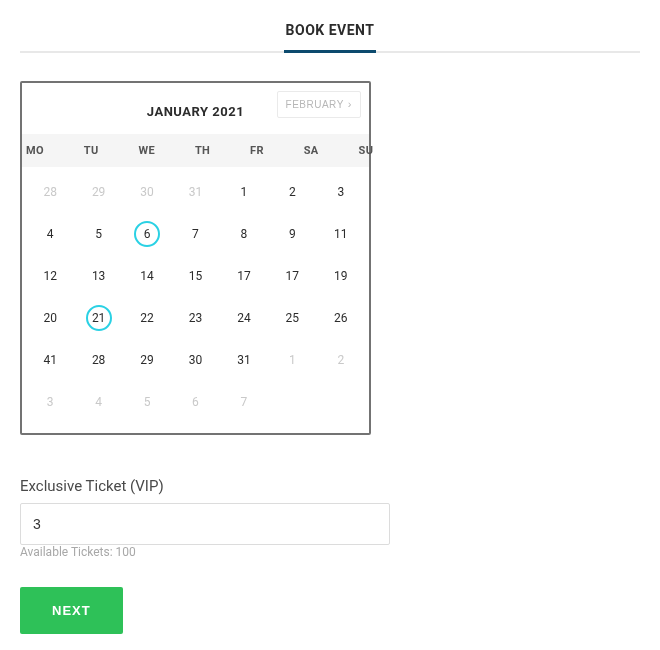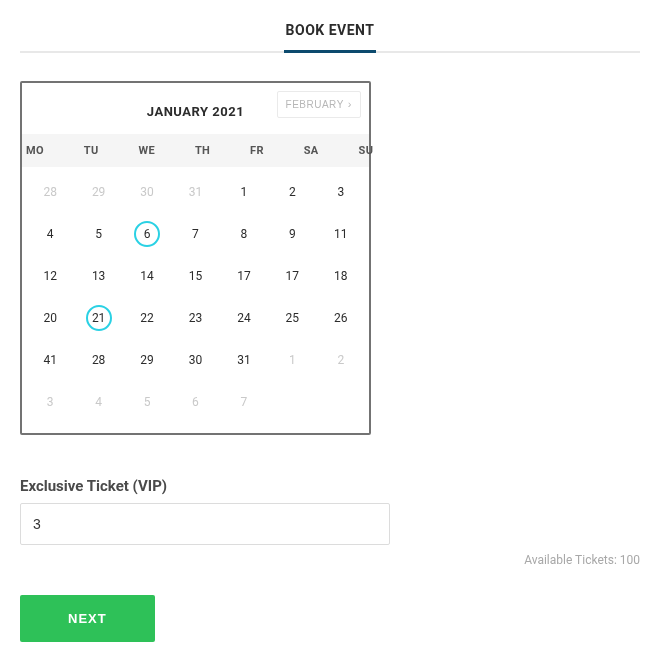--- a/index.html
+++ b/index.html
@@ -107,45 +107,43 @@
     display: flex;
     align-items: center;
     justify-content: center;
     color: #2c2c2c;
   }
   .form-section { margin-top: 42px; }
   .field-label {
     font-size: 15px;
     color: #4a4a4a;
     margin-bottom: 8px;
-    font-weight: 700;
+    font-weight: 400;
   }
   .qty-input {
     width: 370px;
     padding: 12px 12px;
     font-size: 14px;
     border: 1px solid #dcdcdc;
     border-radius: 2px;
     color: #333;
   }
   .avail-label {
     font-size: 12px;
     color: #a8a8a8;
-    margin-top: 8px;
-    text-align: right;
   }
   .next-btn {
     margin-top: 28px;
     background: #2ec158;
     color: #fff;
     border: none;
     font-weight: 700;
     font-size: 13px;
     letter-spacing: 1px;
-    padding: 16px 48px;
+    padding: 16px 32px;
     cursor: pointer;
     border-radius: 2px;
   }
 </style>
 </head>
 <body>
 
 <div class="tab-wrapper">
   <span class="tab-label">BOOK EVENT</span>
 </div>
@@ -185,21 +183,21 @@
         <div class="cal-day">7</div>
         <div class="cal-day">8</div>
         <div class="cal-day">9</div>
         <div class="cal-day">11</div>
         <div class="cal-day">12</div>
         <div class="cal-day">13</div>
         <div class="cal-day">14</div>
         <div class="cal-day">15</div>
         <div class="cal-day">17</div>
         <div class="cal-day">17</div>
-        <div class="cal-day">18</div>
+        <div class="cal-day">19</div>
         <div class="cal-day">20</div>
         <div class="cal-day">
           <div class="circle">21</div>
         </div>
         <div class="cal-day">22</div>
         <div class="cal-day">23</div>
         <div class="cal-day">24</div>
         <div class="cal-day">25</div>
         <div class="cal-day">26</div>
         <div class="cal-day">41</div>

